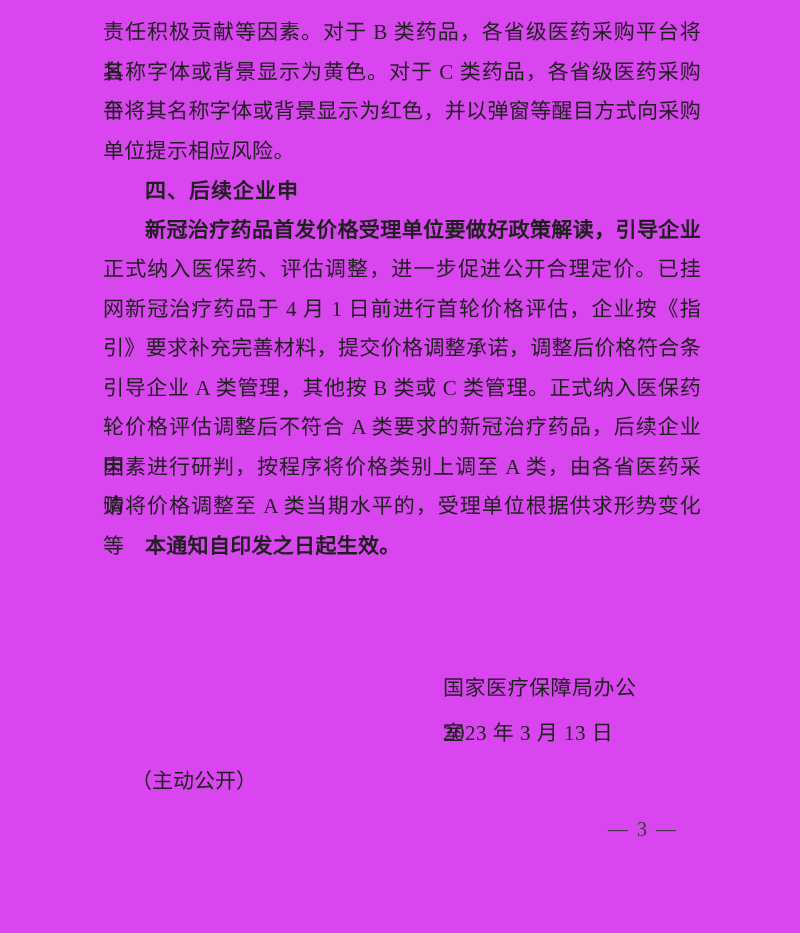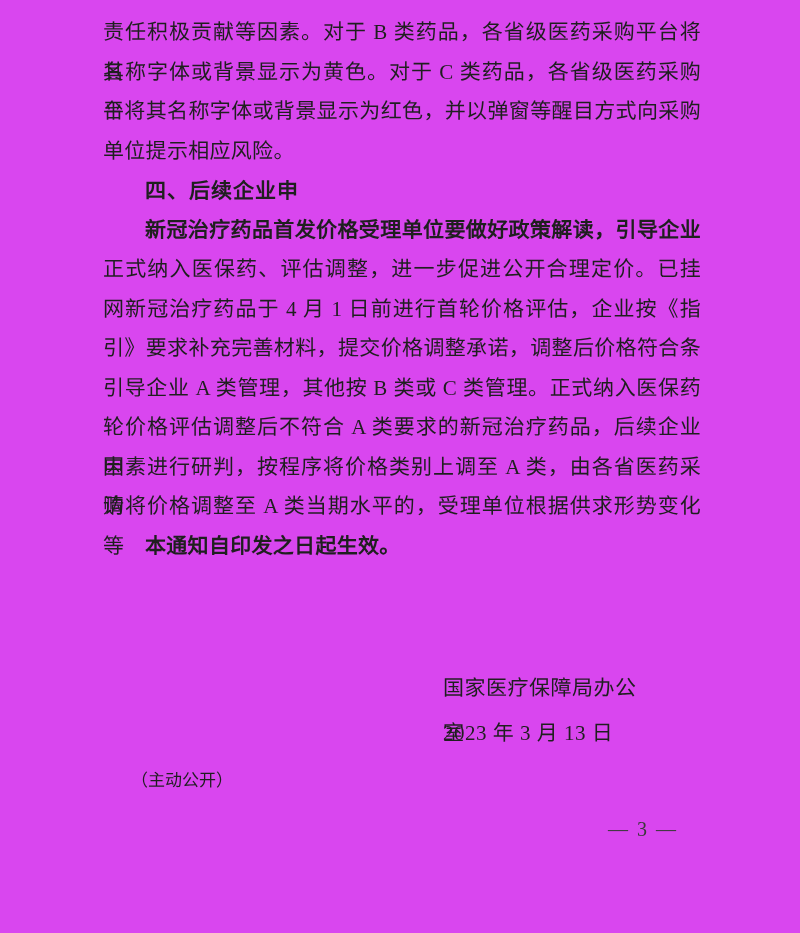--- a/index.html
+++ b/index.html
@@ -51,21 +51,21 @@
   }
   .signature-block .sig-line {
     font-size: 21px;
     line-height: 45px;
     height: 45px;
     letter-spacing: 0.5px;
   }
   .disclosure {
     margin-top: 5px;
     margin-left: 131px;
-    font-size: 17px;
+    font-size: 21px;
     line-height: 40px;
     height: 40px;
   }
   .page-number {
     margin-top: 8px;
     text-align: right;
     padding-right: 122px;
     font-size: 20px;
     line-height: 40px;
     height: 40px;

